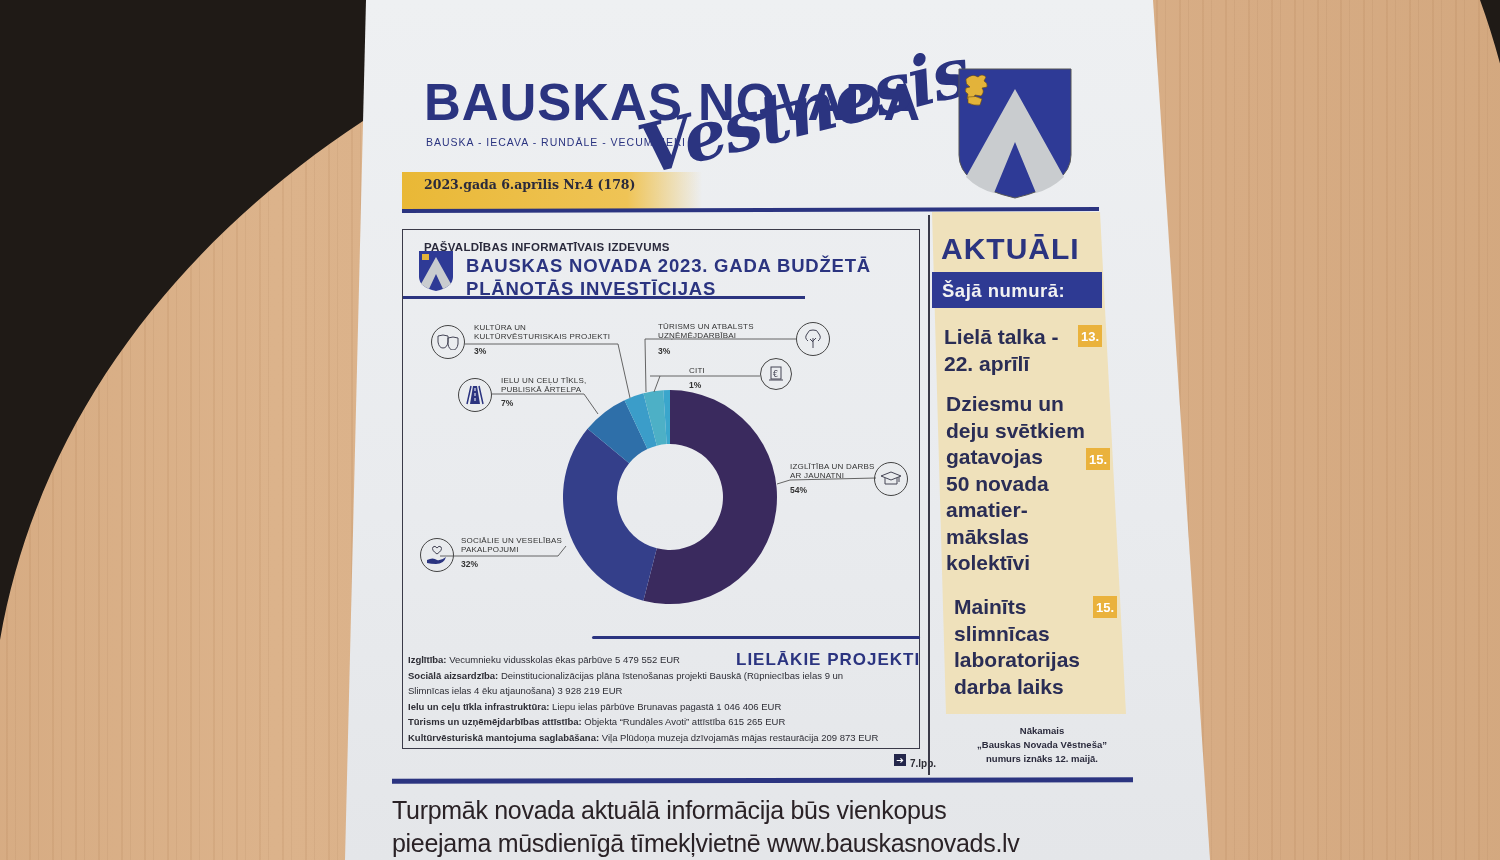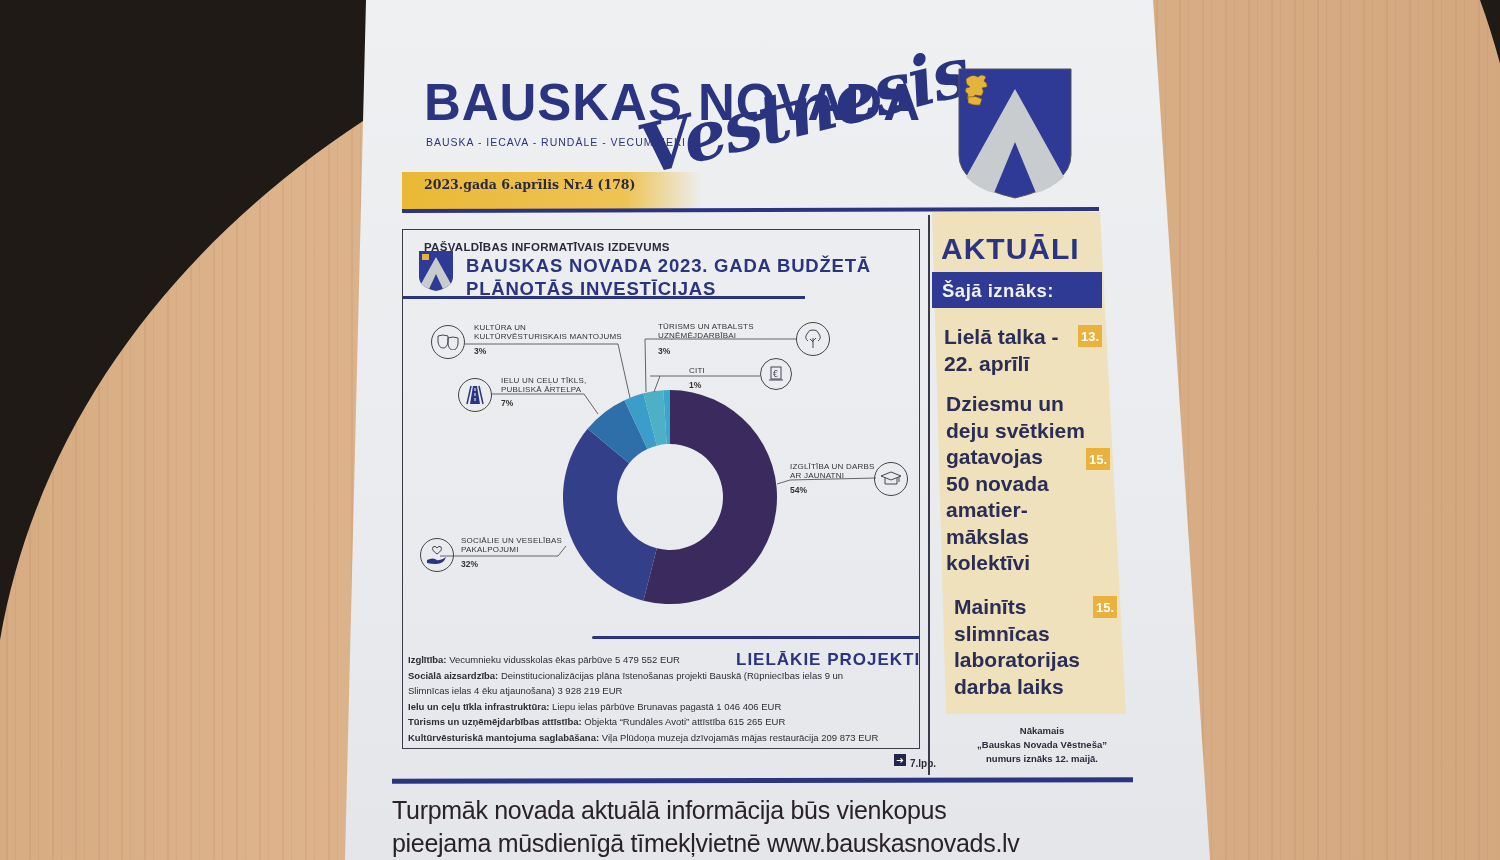--- a/index.html
+++ b/index.html
@@ -182,21 +182,21 @@
     </g>
   </svg>
 
   <div class="abs icon-circle" style="left:431px;top:325px">
     <svg width="22" height="16" viewBox="0 0 22 16">
         <path d="M1 2 q5 -2 10 0 v6 q-1 6 -5 6 q-4 0 -5 -6 z M11 4 q5 -2 10 0 v6 q-1 6 -5 6 q-4 0 -5 -6 z" fill="none" stroke="#445" stroke-width="1"></path>
       </svg>
   </div>
   <div class="abs label" style="left:474px;top:323px">
     <div>KULTŪRA UN</div>
-    <div>KULTŪRVĒSTURISKAIS MANTOJUMS</div>
+    <div>KULTŪRVĒSTURISKAIS PROJEKTI</div>
   </div>
   <div class="abs pct" style="left:474px;top:346px">3%</div>
 
   <div class="abs label" style="left:658px;top:322px">
     <div>TŪRISMS UN ATBALSTS</div>
     <div>UZŅĒMĒJDARBĪBAI</div>
   </div>
   <div class="abs pct" style="left:658px;top:346px">3%</div>
   <div class="abs icon-circle" style="left:796px;top:322px">
     <svg width="18" height="20" viewBox="0 0 18 20">
@@ -262,21 +262,21 @@
   </div>
   <div class="abs pagelink">
     <div class="arrow">➔</div>
     <span class="t">7.lpp.</span>
   </div>
 
   <div class="abs side-border"></div>
   <div class="abs side-bg2"></div>
   <div class="abs aktuali">AKTUĀLI</div>
   <div class="abs saja-band"></div>
-  <div class="abs saja">Šajā iznāks:</div>
+  <div class="abs saja">Šajā numurā:</div>
 
   <div class="abs side-item" style="left:944px;top:324px">
     <div>Lielā talka -</div>
     <div>22. aprīlī</div>
   </div>
   <div class="abs page-badge" style="left:1078px;top:325px">13.</div>
 
   <div class="abs side-item" style="left:946px;top:391px">
     <div>Dziesmu un</div>
     <div>deju svētkiem</div>

